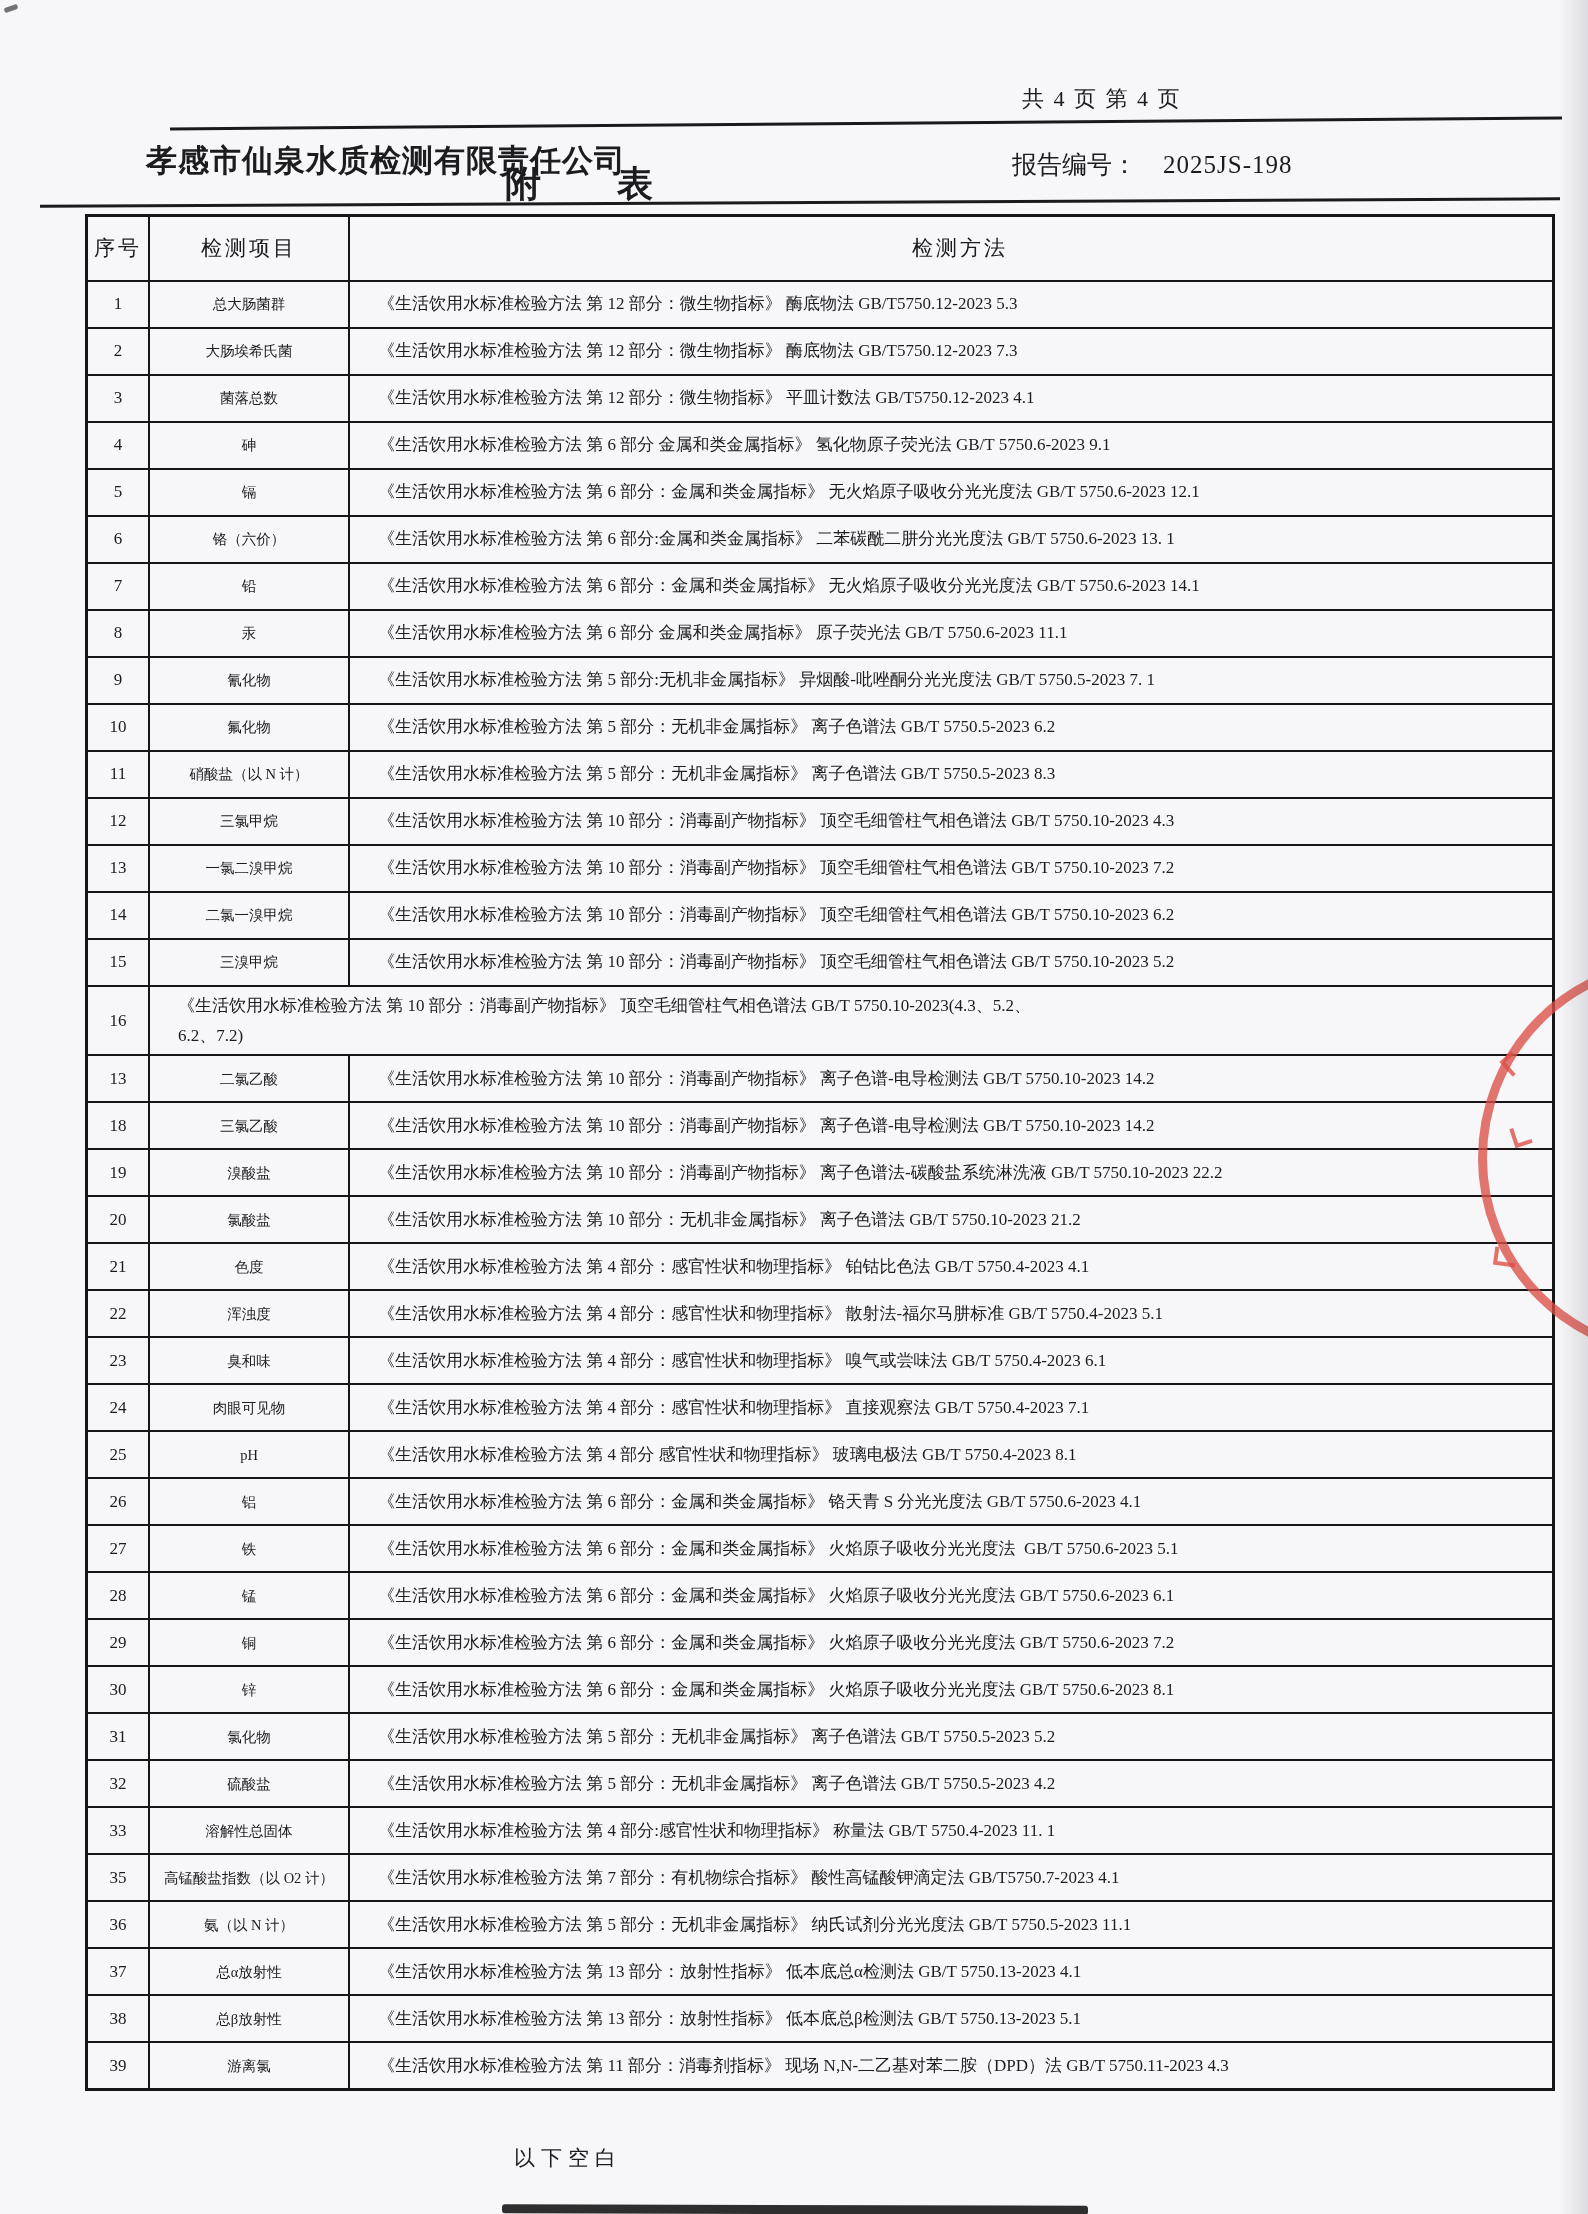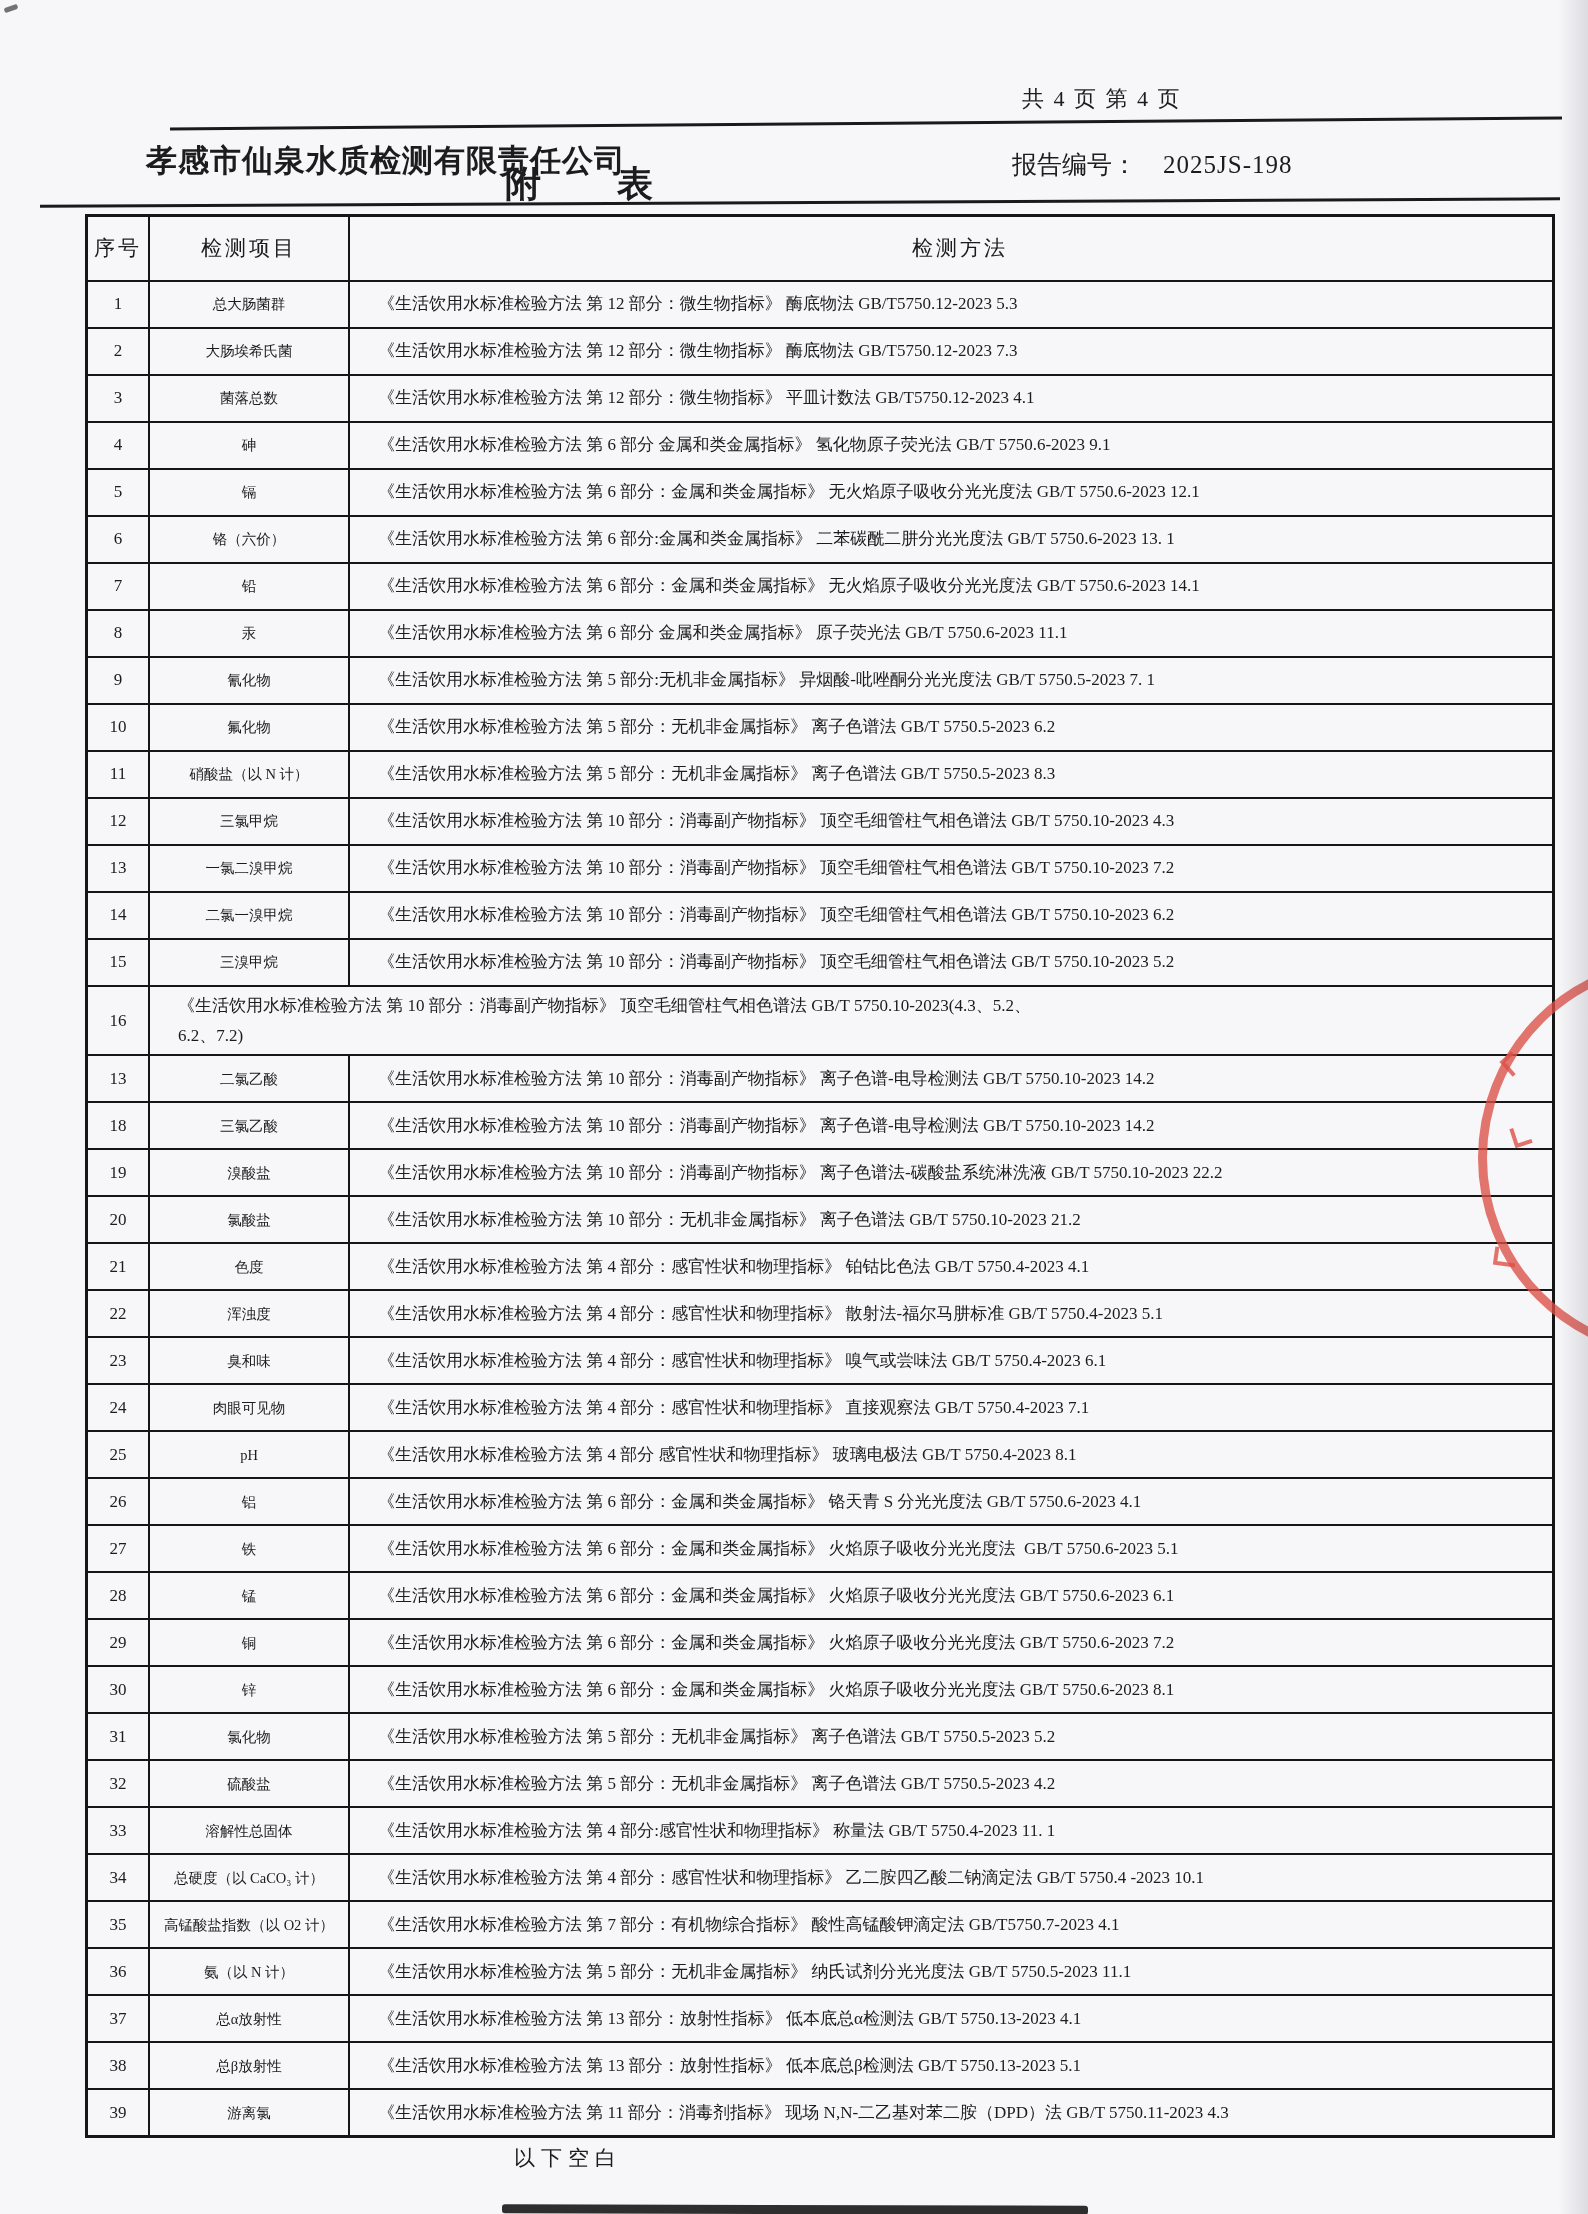--- a/index.html
+++ b/index.html
@@ -282,25 +282,20 @@
       <div class="td col-no">32</div>
       <div class="td col-item">硫酸盐</div>
       <div class="td col-method">《生活饮用水标准检验方法 第 5 部分：无机非金属指标》 离子色谱法 GB/T 5750.5-2023 4.2</div>
     </div>
         <div class="tr">
       <div class="td col-no">33</div>
       <div class="td col-item">溶解性总固体</div>
       <div class="td col-method">《生活饮用水标准检验方法 第 4 部分:感官性状和物理指标》 称量法 GB/T 5750.4-2023 11. 1</div>
     </div>
         <div class="tr">
-      <div class="td col-no">34</div>
-      <div class="td col-item">总硬度（以 CaCO₃ 计）</div>
-      <div class="td col-method">《生活饮用水标准检验方法 第 4 部分：感官性状和物理指标》 乙二胺四乙酸二钠滴定法 GB/T 5750.4 -2023 10.1</div>
-    </div>
-        <div class="tr">
       <div class="td col-no">35</div>
       <div class="td col-item">高锰酸盐指数（以 O2 计）</div>
       <div class="td col-method">《生活饮用水标准检验方法 第 7 部分：有机物综合指标》 酸性高锰酸钾滴定法 GB/T5750.7-2023 4.1</div>
     </div>
         <div class="tr">
       <div class="td col-no">36</div>
       <div class="td col-item">氨（以 N 计）</div>
       <div class="td col-method">《生活饮用水标准检验方法 第 5 部分：无机非金属指标》 纳氏试剂分光光度法 GB/T 5750.5-2023 11.1</div>
     </div>
         <div class="tr">

